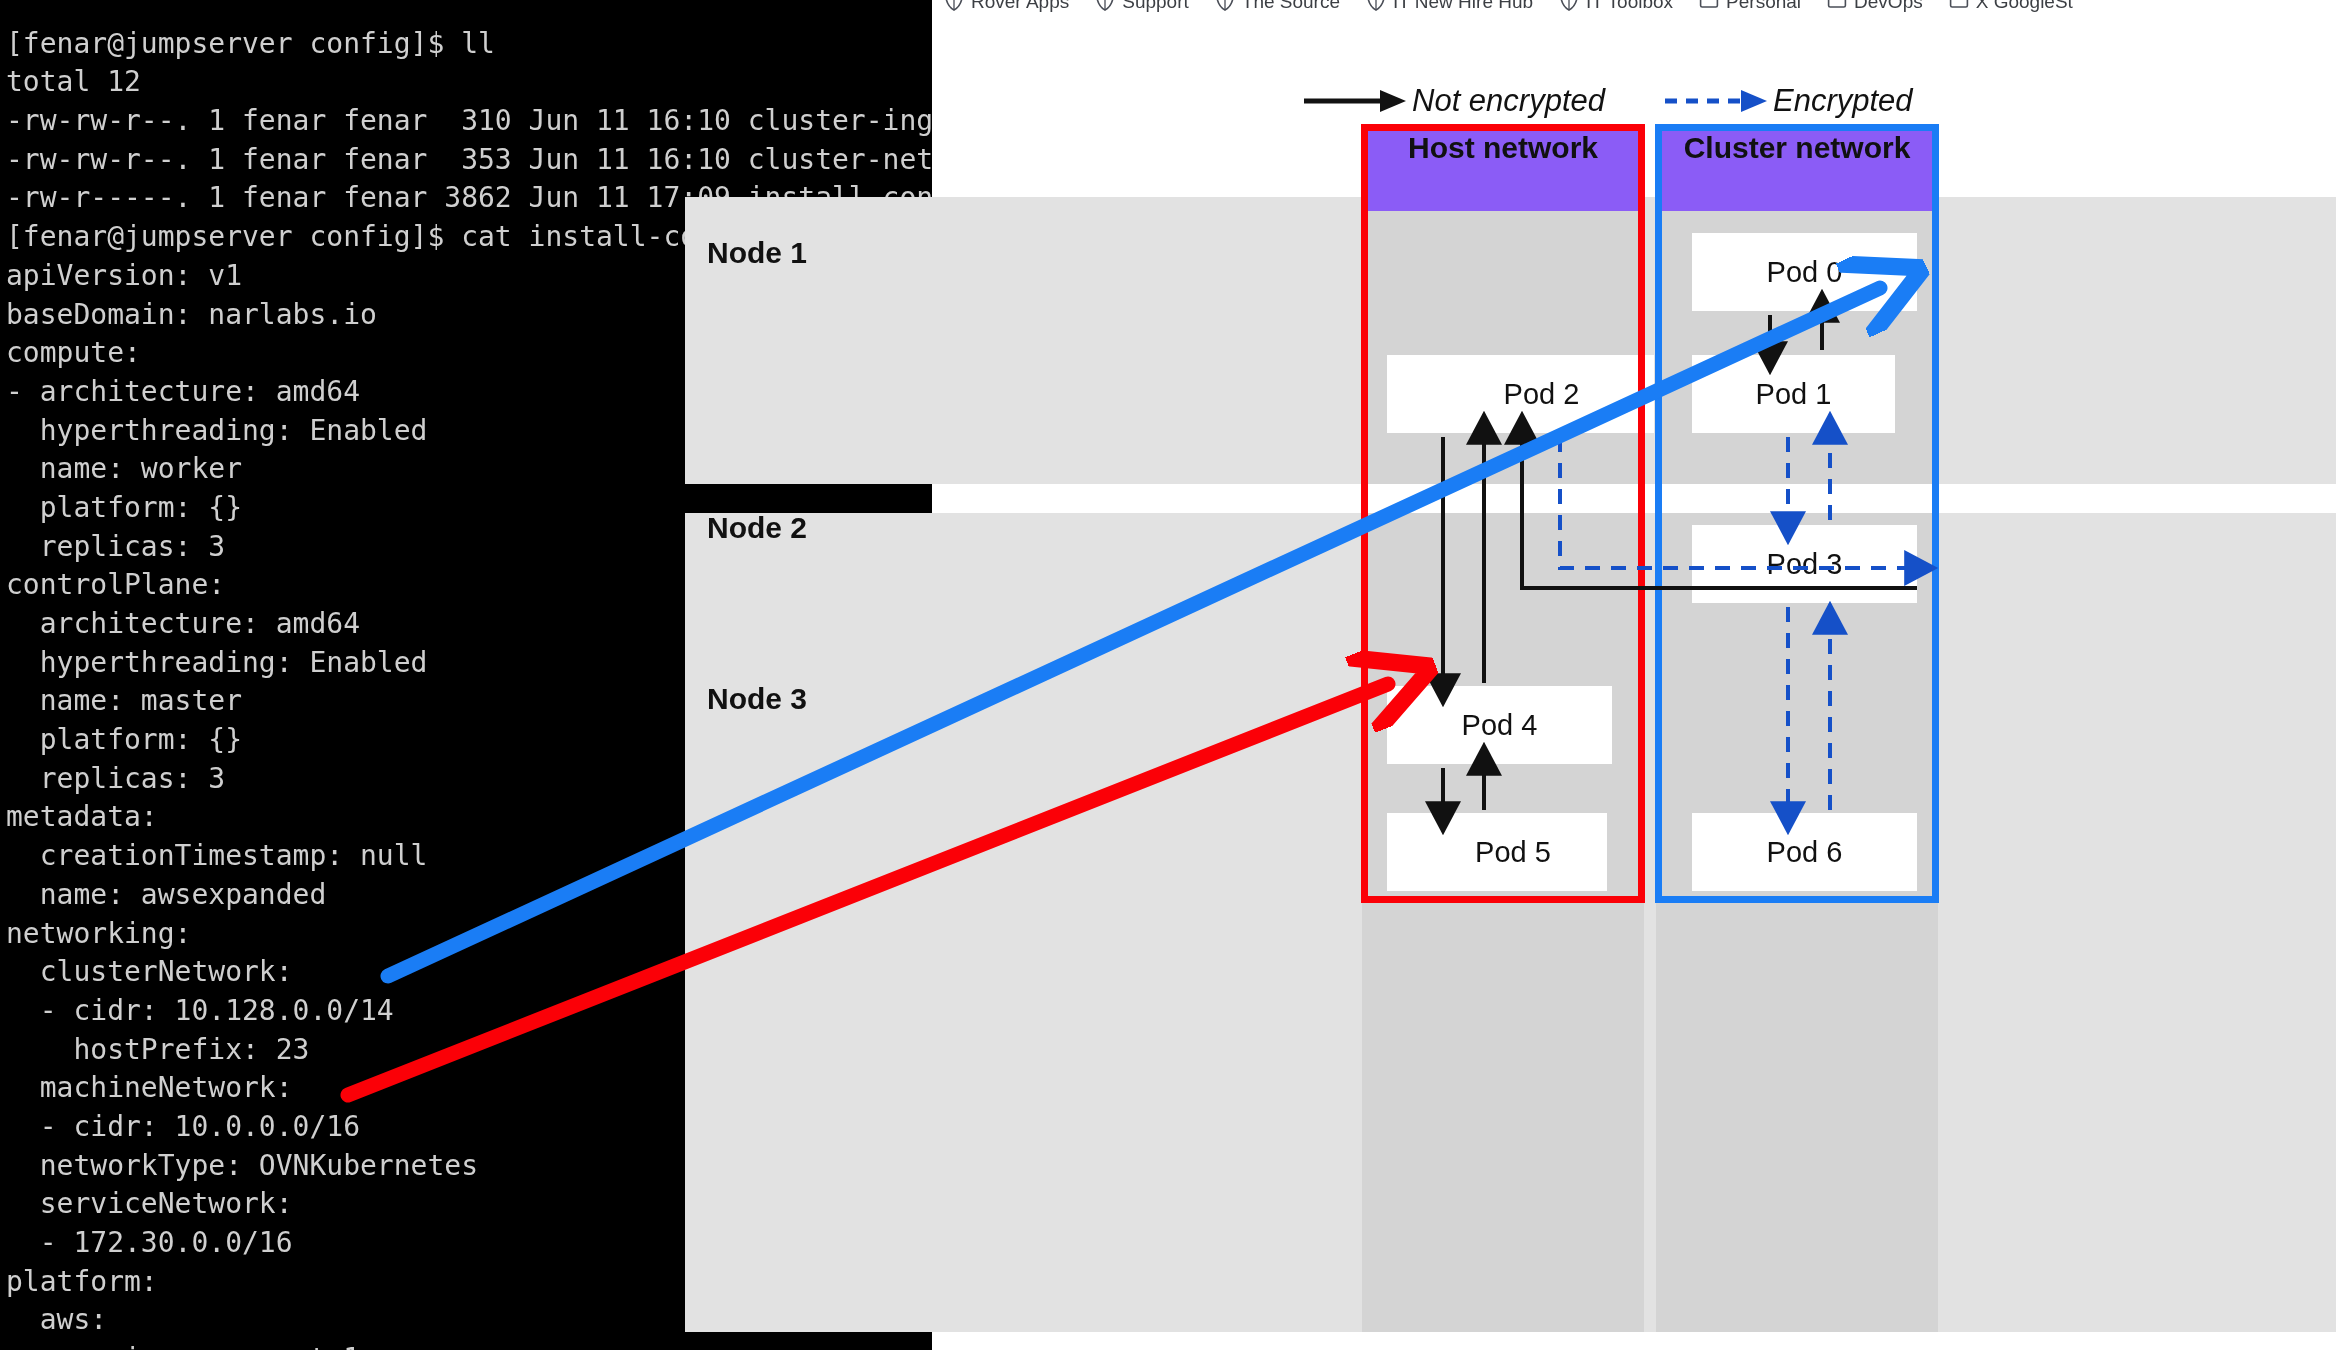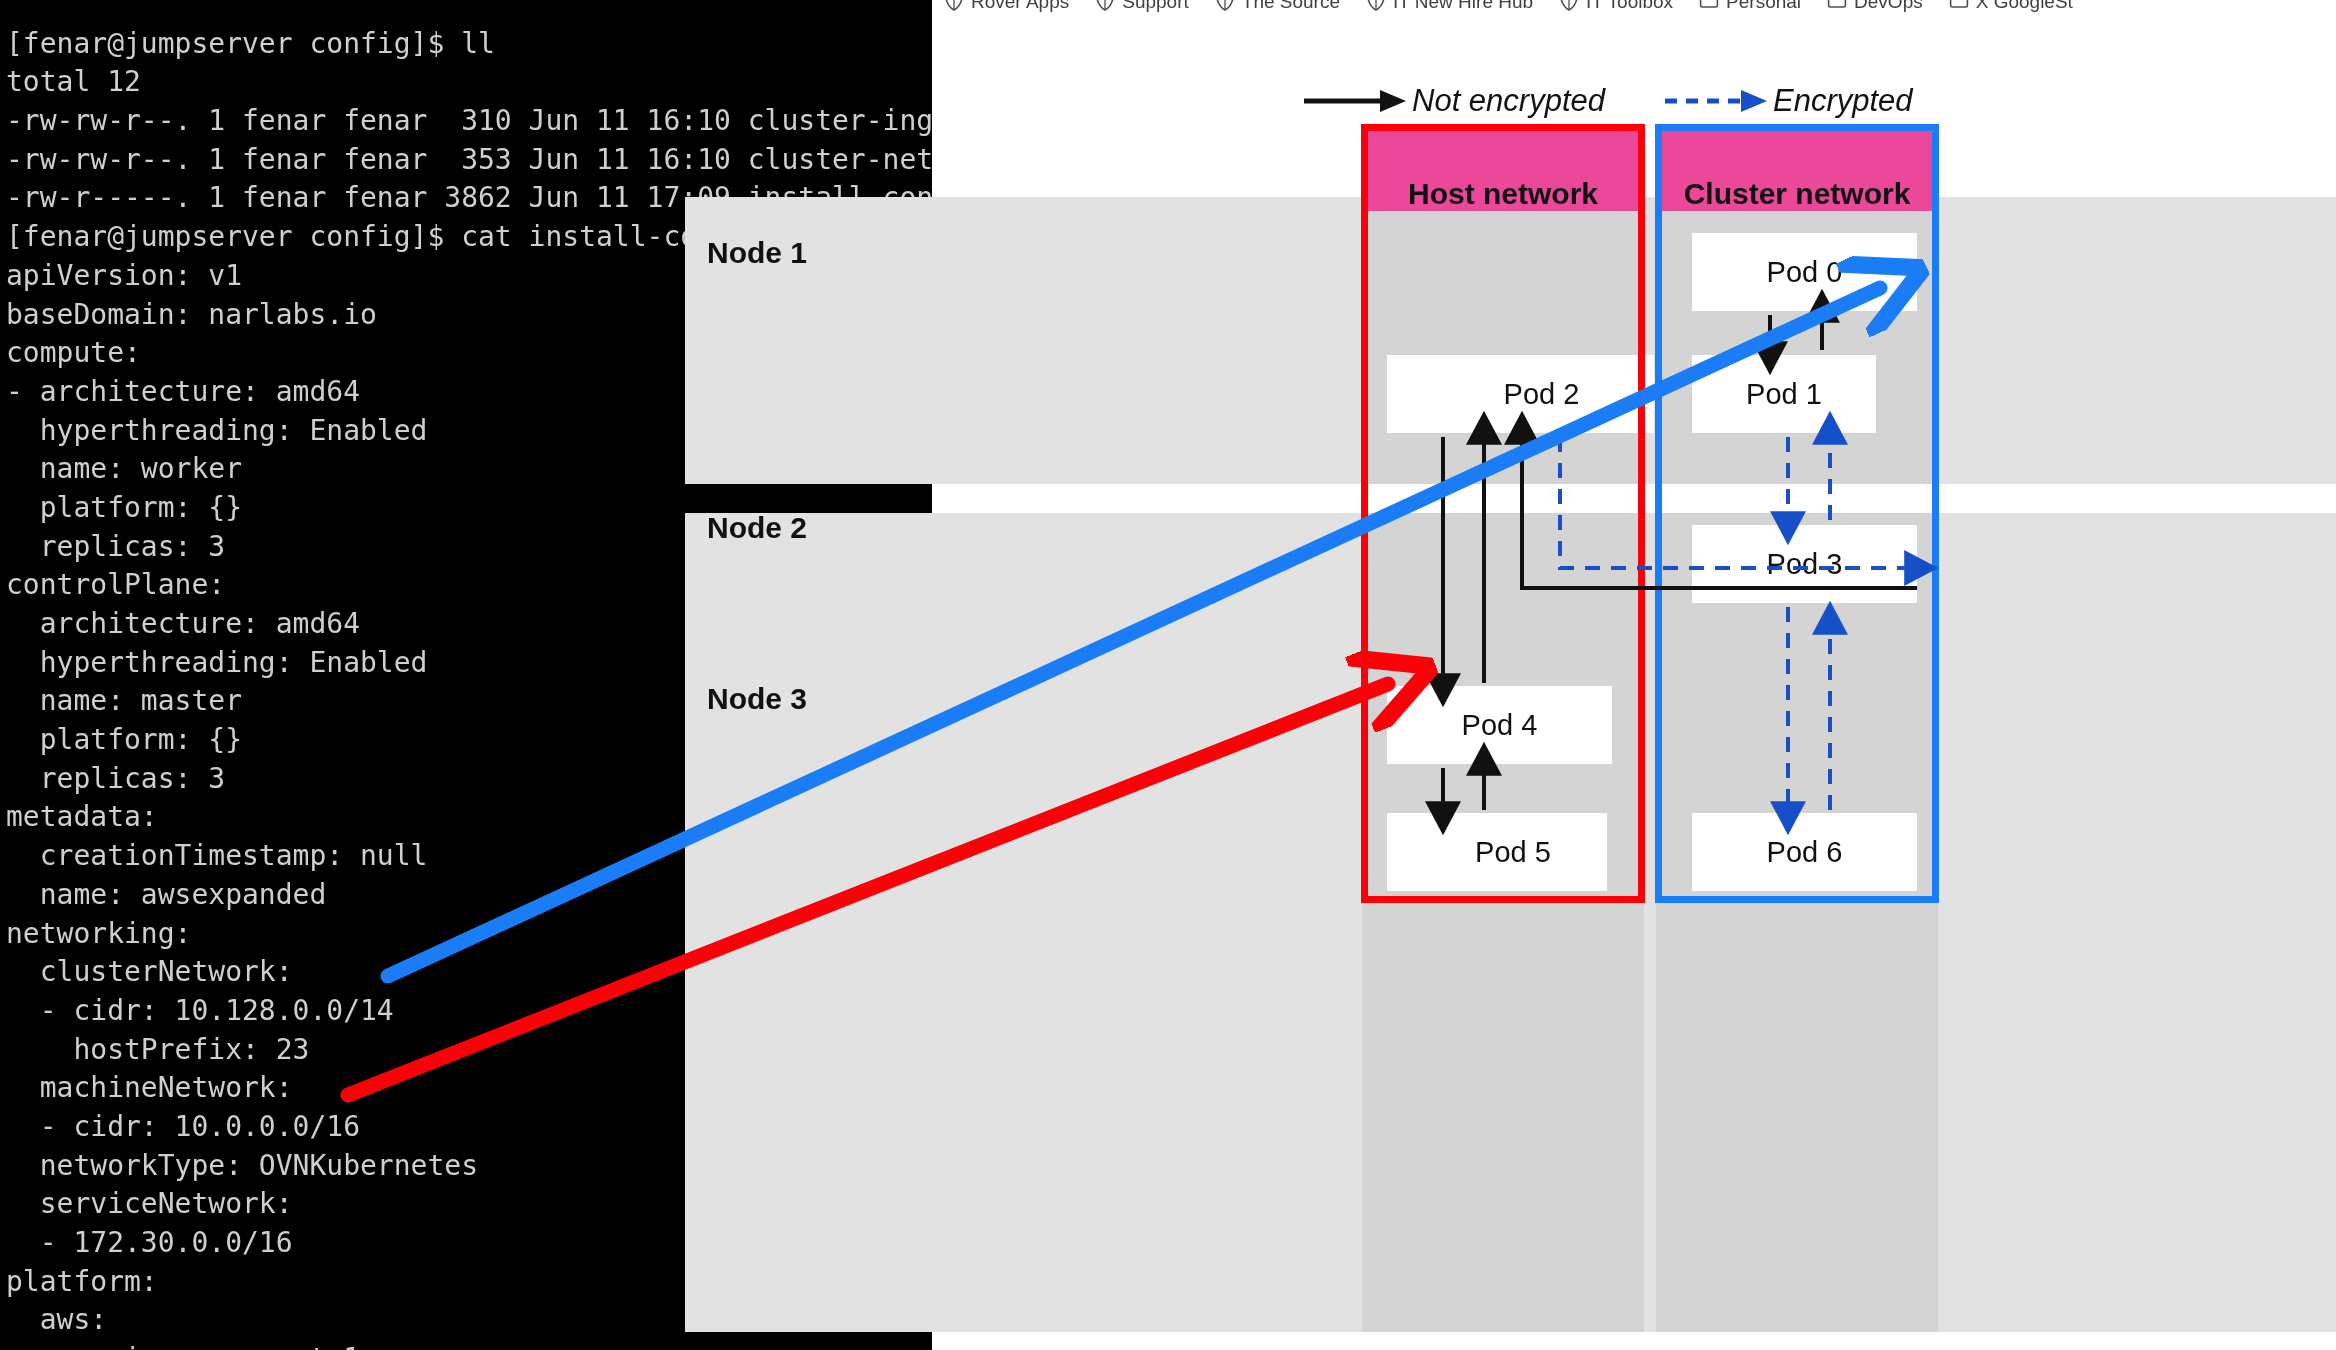--- a/index.html
+++ b/index.html
@@ -82,22 +82,22 @@
   }
 
   
   .col-strip{position:absolute;background:#d4d4d4;}
 
   
   .net-frame{position:absolute;box-sizing:border-box;}
   #host-frame{border:7px solid #fb0007;}
   #cluster-frame{border:7px solid #1a7df5;}
   .net-header{
-    position:absolute;background:#ec4899;
-    display:flex;align-items:flex-end;justify-content:center;
+    position:absolute;background:#8b5cf6;
+    display:flex;align-items:flex-start;justify-content:center;
   }
   .net-title{
     font-weight:bold;font-size:30px;color:#111111;
     font-family:"Liberation Sans",sans-serif;
   }
 
   
   .pod{
     position:absolute;background:#ffffff;
     display:flex;align-items:center;justify-content:center;
@@ -192,21 +192,21 @@
     <div class="net-header" style="left:436px;top:103px;width:270px;height:80px;">
       <span class="net-title">Host network</span>
     </div>
     <div class="net-header" style="left:730px;top:103px;width:270px;height:80px;">
       <span class="net-title">Cluster network</span>
     </div>
 
     <div class="pod" style="left:760px;top:205px;width:225px;height:78px;">
       <span class="pod-label">Pod 0</span>
     </div>
-    <div class="pod" style="left:760px;top:327px;width:184px;height:78px;">
+    <div class="pod" style="left:760px;top:327px;width:203px;height:78px;">
       <span class="pod-label">Pod 1</span>
     </div>
     <div class="pod" style="left:455px;top:327px;width:225px;height:78px;padding-left:42px;">
       <span class="pod-label">Pod 2</span>
     </div>
     <div class="pod" style="left:760px;top:497px;width:225px;height:78px;">
       <span class="pod-label">Pod 3</span>
     </div>
     <div class="pod" style="left:455px;top:658px;width:225px;height:78px;">
       <span class="pod-label">Pod 4</span>

